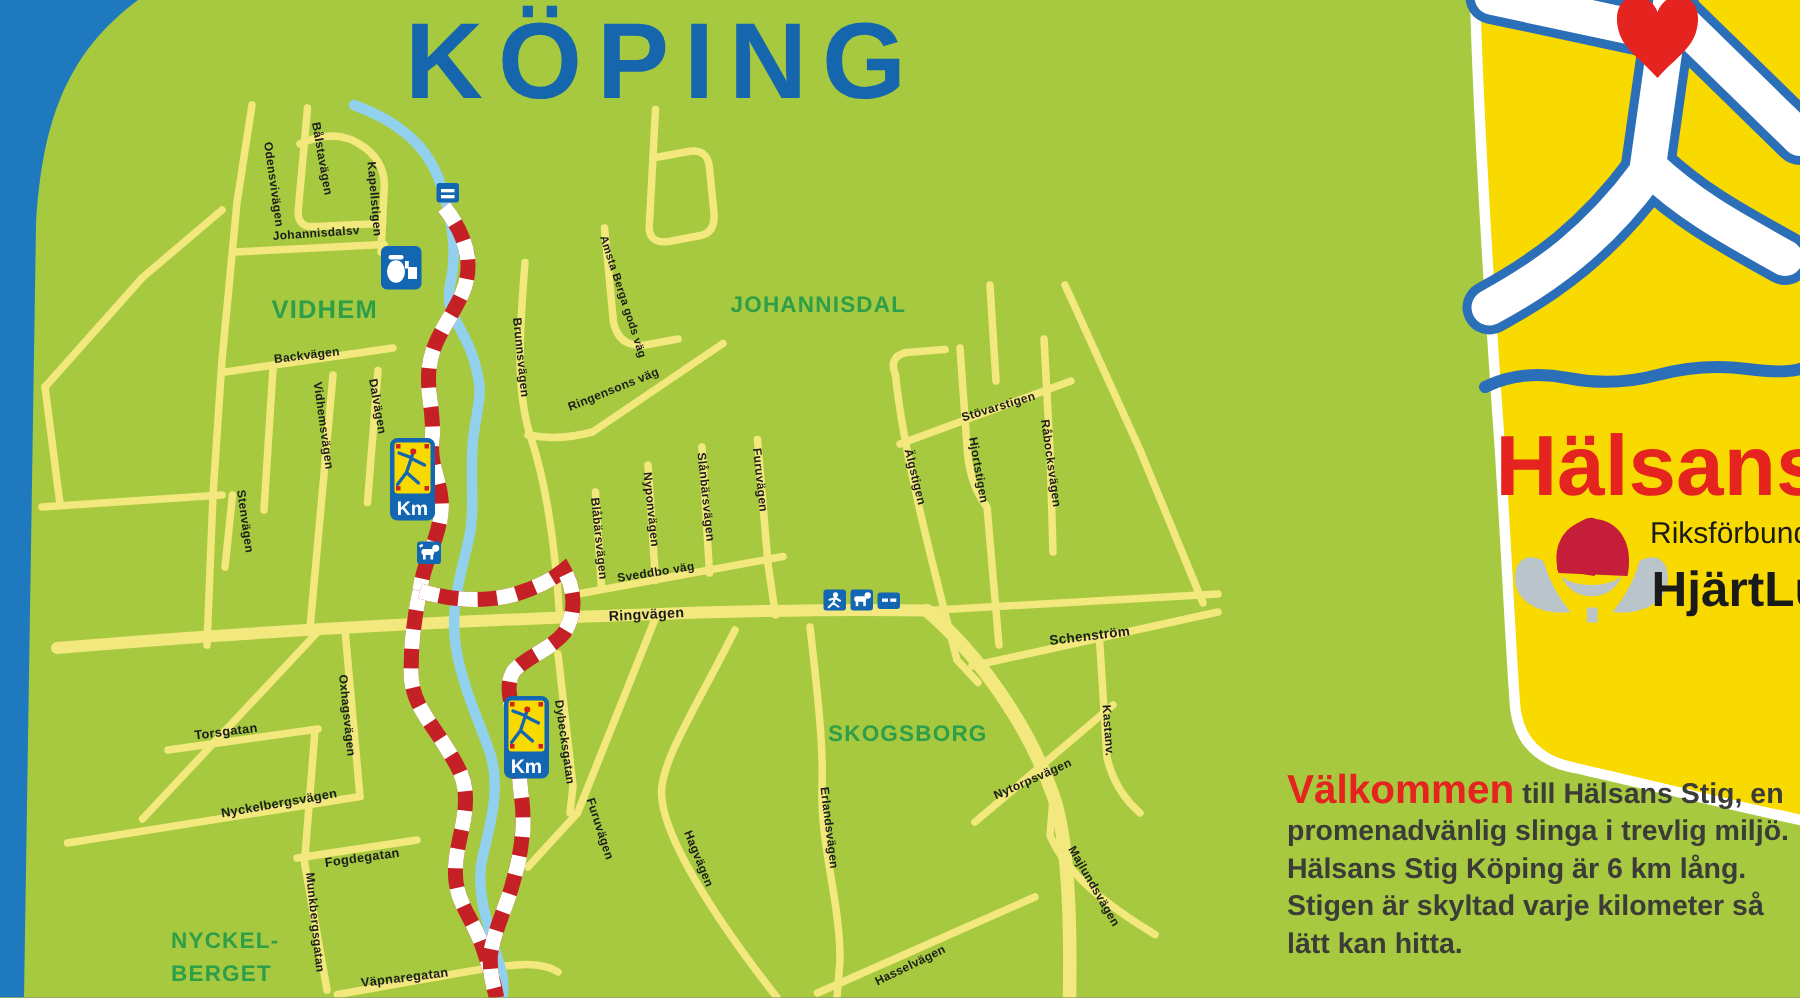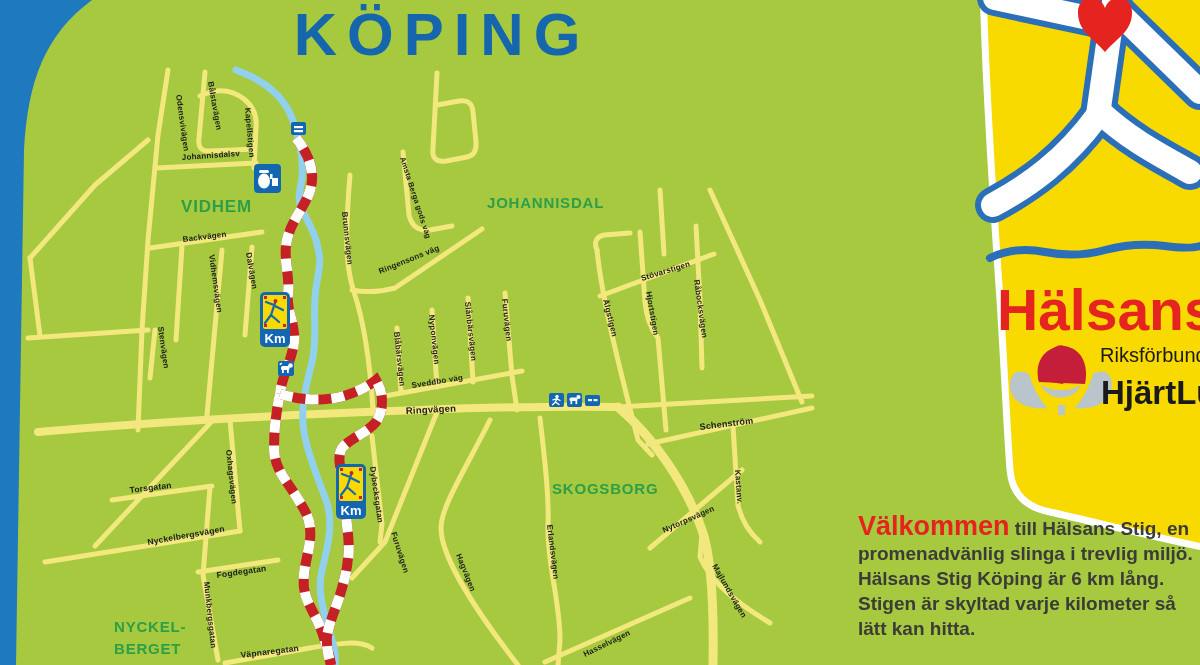--- a/index.html
+++ b/index.html
@@ -9,21 +9,21 @@
   .street{stroke:#F2E87E;fill:none;stroke-linecap:round;stroke-linejoin:round;}
   .street.minor{stroke-width:5;}
   .street.major{stroke-width:8;}
   .street.wide{stroke-width:9;}
   .river{stroke:#92D1ED;stroke-width:7;fill:none;stroke-linecap:round;}
   .trail-base{stroke:#C52026;stroke-width:10;fill:none;stroke-linecap:butt;}
   .trail-dash{stroke:#FFFFFF;stroke-width:10;fill:none;stroke-linecap:butt;stroke-dasharray:13 13;}
   .street-label{fill:#1c1c1c;font-family:"Liberation Sans",sans-serif;font-weight:700;letter-spacing:.2px;}
   .area-label{fill:#2F9E49;font-family:"Liberation Sans",sans-serif;font-weight:700;letter-spacing:.8px;}
   .title{position:absolute;left:252px;top:0px;width:380px;text-align:center;
-         color:#1566AD;font-size:60px;font-weight:700;letter-spacing:10px;}
+         color:#1566AD;font-size:72px;font-weight:700;letter-spacing:10px;}
   #panel-svg{position:absolute;left:955px;top:0;}
   .welcome{position:absolute;left:858px;top:514px;width:420px;
            color:#3b3b38;font-size:19px;line-height:25px;font-weight:700;}
   .welcome .hl{color:#E5231F;font-size:27px;font-weight:700;margin-top:44px;}
   .icon-blue{fill:#1366B2;}
 </style>
 </head>
 <body>
 
 <div id="stage">

